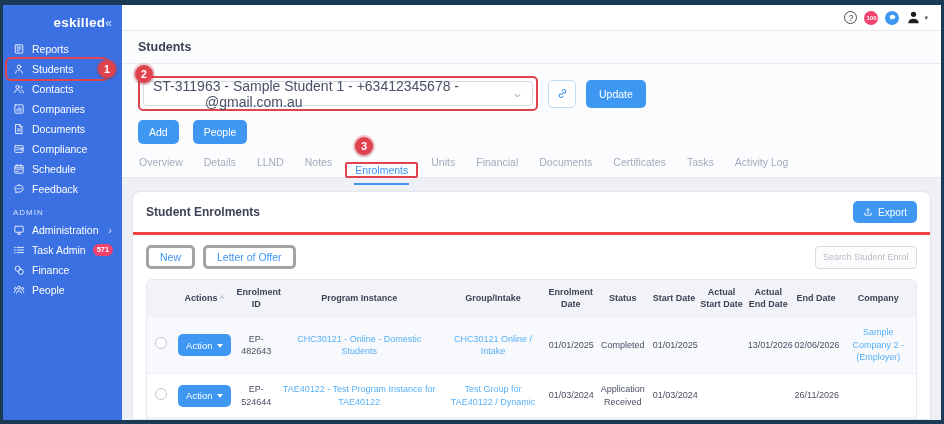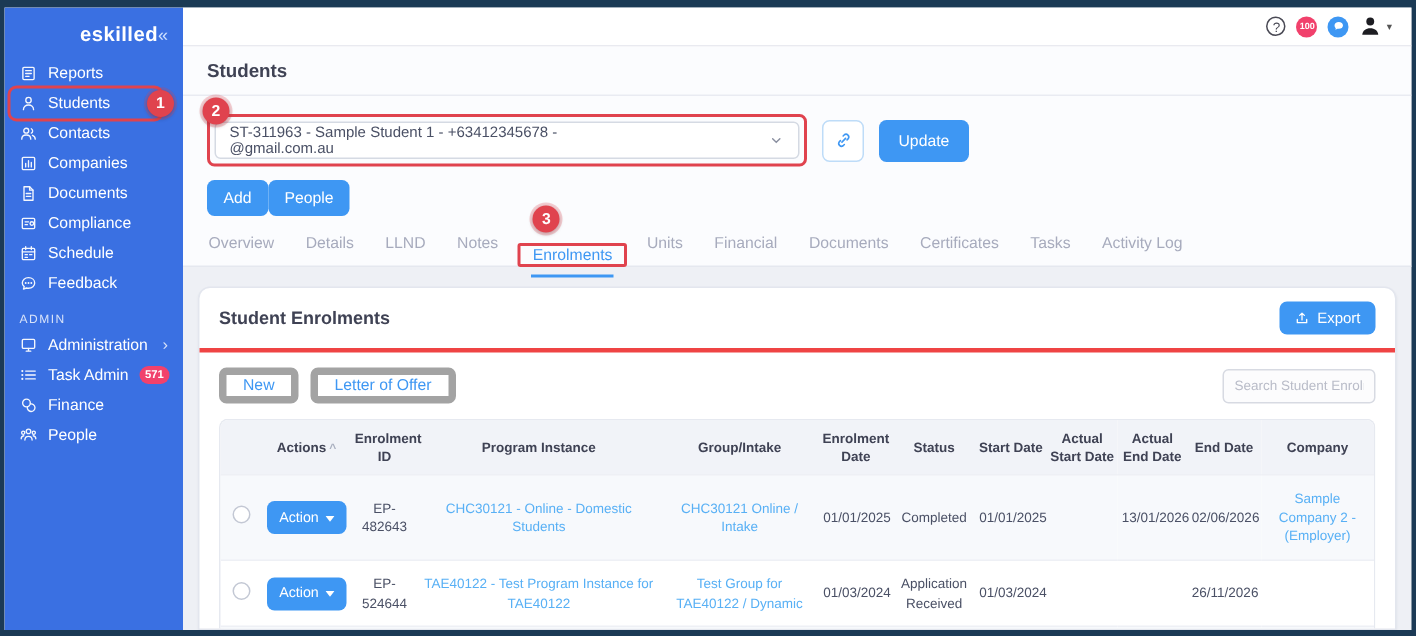--- a/index.html
+++ b/index.html
@@ -35,44 +35,44 @@
   .dot-badge.blue svg{width:9px;height:9px;}
   .user-wrap{display:flex;align-items:center;gap:3px;cursor:pointer;color:#1d1d22;}
   .user-wrap svg{width:15px;height:15px;}
   .tiny-caret{font-size:7px;color:#555;}
   .content{flex:1;display:flex;flex-direction:column;min-height:0;}
   
   .header-section{background:#fbfcfe;padding:0 16px;border-bottom:1px solid #e5e8ef;flex:none;}
   .title-row{font-size:12.5px;font-weight:bold;padding:9px 16px 9px;border-bottom:1px solid #e9ebf2;margin:0 -16px 12px;}
   .selector-row{display:flex;align-items:center;gap:10px;margin-bottom:9px;}
   .select-anno{position:relative;border:2px solid #e0434e;border-radius:5px;padding:3px;width:400px;}
-  .select-box{height:25px;background:#fff;border:1px solid #d5dae3;border-radius:4px;display:flex;align-items:center;justify-content:space-between;padding:0 9px;font-size:10px;color:#4a5065;cursor:pointer;gap:44px;}
+  .select-box{height:25px;background:#fff;border:1px solid #d5dae3;border-radius:4px;display:flex;align-items:center;justify-content:space-between;padding:0 9px;font-size:14px;color:#4a5065;cursor:pointer;gap:44px;}
   .redacted{display:inline-block;width:52px;}
   .select-box .chev{width:11px;height:11px;color:#8a8fa0;flex:none;}
   .select-box .chev svg{width:100%;height:100%;}
   .anno-circle.dd{position:absolute;top:-13px;left:-5px;}
   .link-btn{width:28px;height:28px;border:1px solid #bedcf8;border-radius:5px;background:#fff;color:#3e97f3;display:flex;align-items:center;justify-content:center;cursor:pointer;}
   .link-btn svg{width:13px;height:13px;}
   .btn{background:#3e97f3;color:#fff;border:none;border-radius:5px;font-size:10.5px;font-weight:500;padding:0 13px;height:28px;display:inline-flex;align-items:center;justify-content:center;cursor:pointer;}
   .btn.small{height:24px;padding:0 11px;}
-  .action-btn-row{display:flex;gap:0;margin-bottom:9px;}
+  .action-btn-row{display:flex;gap:14px;margin-bottom:9px;}
   .tabs{display:flex;align-items:flex-end;gap:19px;font-size:10.5px;color:#a7abbd;}
   .tab{padding:3px 1px 9px;cursor:pointer;white-space:nowrap;}
   .tab.active{color:#3e97f3;border-bottom:2px solid #3e97f3;padding-bottom:7px;font-weight:500;}
   .enrol-wrap{position:relative;border:2px solid #e0434e;border-radius:2px;padding:0 7px;margin:0 -7px -1px;}
   .anno-circle.tab3{position:absolute;top:-27px;left:8px;}
   .gap{height:13px;flex:none;}
   
   .card{background:#fff;border:1px solid #e3e6ee;border-radius:8px 8px 0 0;margin:0 10px;flex:1;display:flex;flex-direction:column;min-height:0;box-shadow:0 1px 2px rgba(20,30,60,.05);}
   .card-head{display:flex;justify-content:space-between;align-items:center;padding:9px 13px;border-bottom:3px solid #ef4444;flex:none;}
   .card-title{font-size:12px;font-weight:bold;}
   .export-btn{height:22px;font-size:10px;padding:0 10px;gap:5px;display:inline-flex;align-items:center;background:#3e97f3;color:#fff;border:none;border-radius:5px;cursor:pointer;}
   .export-btn svg{width:10px;height:10px;}
   .toolbar{display:flex;align-items:center;gap:8px;padding:10px 13px;flex:none;}
-  .btn-outline{background:#fff;border:5px solid #a3a3a3;color:#3e97f3;border-radius:5px;height:24px;padding:0 11px;font-size:10.5px;display:inline-flex;align-items:center;cursor:pointer;}
+  .btn-outline{background:#fff;border:3px solid #a3a3a3;color:#3e97f3;border-radius:5px;height:24px;padding:0 11px;font-size:10.5px;display:inline-flex;align-items:center;cursor:pointer;}
   .search-input{margin-left:auto;height:23px;width:102px;border:1px solid #d7dae2;border-radius:4px;font-size:9px;padding:0 7px;color:#6a6f82;background:#fcfcfd;font-family:"Liberation Sans",sans-serif;}
   .search-input::placeholder{color:#b9bcc8;}
   .table-wrap{margin:0 13px;border:1px solid #e6e9f0;border-bottom:none;border-radius:6px 6px 0 0;overflow:hidden;flex:1;}
   table{width:100%;border-collapse:collapse;table-layout:fixed;font-size:9px;color:#4a5065;}
   thead th{background:#f1f3f8;font-weight:bold;color:#3f4254;padding:6px 2px;text-align:center;font-size:9px;line-height:1.35;}
   tbody td{padding:9px 3px;text-align:center;vertical-align:middle;line-height:1.4;}
   tbody tr{border-top:1px solid #eef0f5;}
   tbody tr:nth-child(odd){background:#f7f9fc;}
   a.cell-link{color:#58b0f5;text-decoration:none;cursor:pointer;}
   td.date{white-space:nowrap;}

